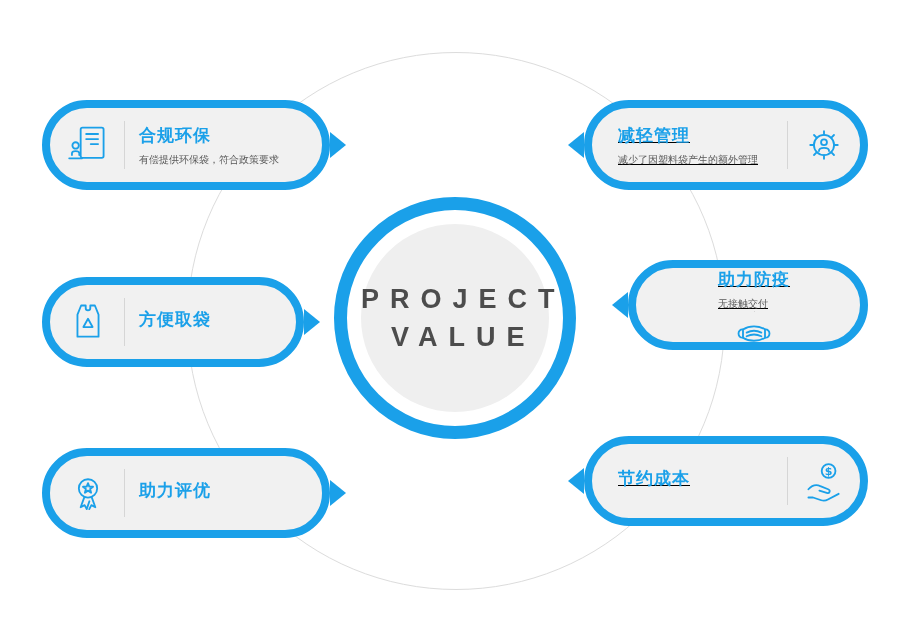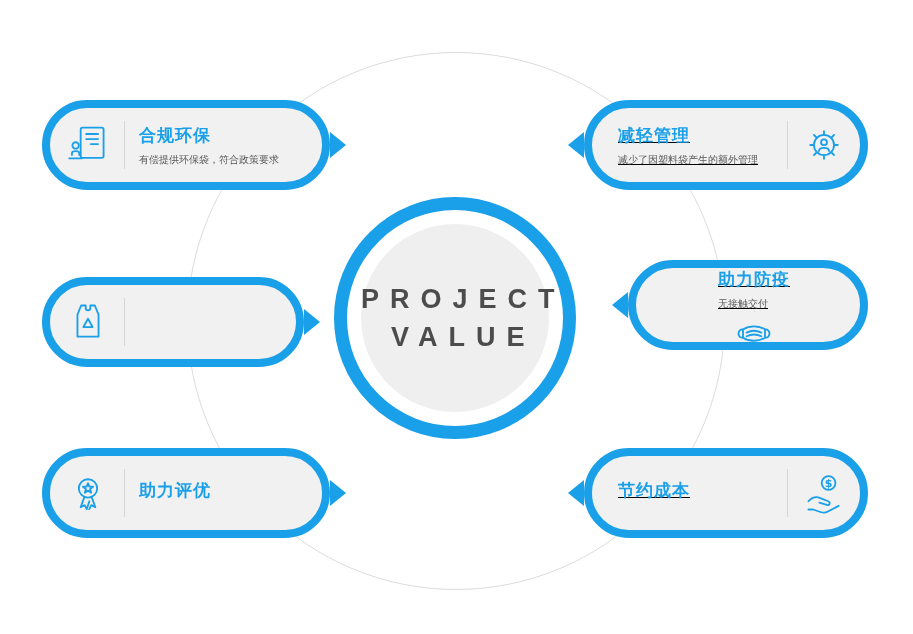--- a/index.html
+++ b/index.html
@@ -85,21 +85,21 @@
     border: 13px solid transparent;
     border-left: 0;
     border-right: 16px solid var(--accent, #1aa0e9);
   }
 
   .pos-tl { left: 42px;  top: 100px; width: 288px; }
   .pos-ml { left: 42px;  top: 277px; width: 262px; }
   .pos-bl { left: 42px;  top: 448px; width: 288px; }
   .pos-tr { left: 584px; top: 100px; width: 284px; }
   .pos-mr { left: 628px; top: 260px; width: 240px; flex-direction: column; }
-  .pos-br { left: 584px; top: 448px; width: 284px; justify-content: center; }
+  .pos-br { left: 584px; top: 436px; width: 284px; justify-content: center; }
 
   .icon {
     flex: 0 0 44px;
     width: 44px; height: 44px;
     display: flex; align-items: center; justify-content: center;
     color: var(--accent, #1aa0e9);
   }
   .icon svg {
     width: 44px; height: 44px;
     stroke: currentColor;
@@ -168,20 +168,21 @@
 
   <div class="card left pos-ml">
     <span class="icon">
       <svg viewBox="0 0 48 48" aria-hidden="true">
         <path d="M16.5 6 L21.5 6 L21.5 9 C21.5 12 26.5 12 26.5 9 L26.5 6 L31.5 6 L35.5 16 L35.5 40 L12.5 40 L12.5 16 Z"></path>
         <path d="M24 20.5 L29 29.5 L19 29.5 Z"></path>
       </svg>
     </span>
     <span class="divider"></span>
     <div class="text">
+      <div class="title">方便取袋</div>
     </div>
   </div>
 
   <div class="card left pos-bl">
     <span class="icon">
       <svg viewBox="0 0 48 48" aria-hidden="true">
         <circle cx="24" cy="19" r="10"></circle>
         <path d="M24 13.2 L25.4 17.1 L29.5 17.2 L26.3 19.7 L27.4 23.7 L24 21.4 L20.6 23.7 L21.7 19.7 L18.5 17.2 L22.6 17.1 Z"></path>
         <path d="M20 28.5 L16 39.5 L20.3 37.2 L22.6 41.6 L25.5 33"></path>
         <path d="M28 28.5 L32 39.5 L27.7 37.2 L25.4 41.6"></path>

